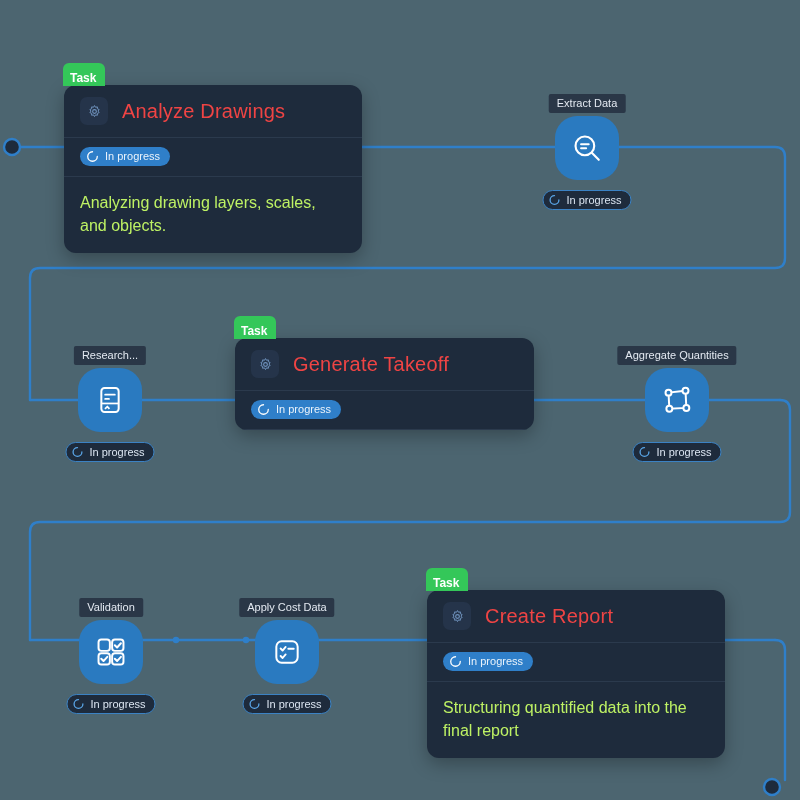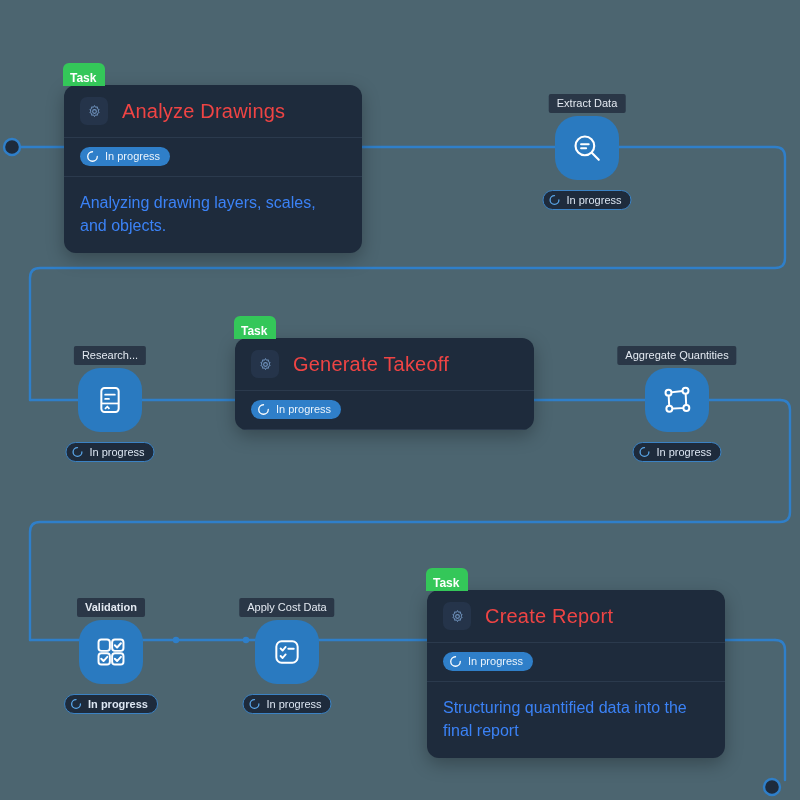--- a/index.html
+++ b/index.html
@@ -63,21 +63,21 @@
     display: inline-flex; align-items: center; gap: 6px;
     background: #2f7fc9;
     border-radius: 11px;
     padding: 3px 10px 3px 6px;
     color: #eaf3fb;
     font-size: 11px;
     line-height: 1;
   }
   .card-body {
     padding: 14px 16px 16px 16px;
-    color: #3b82f6;
+    color: #bef264;
     font-size: 16px;
     line-height: 1.45;
   }
 
   
   .node { position: absolute; z-index: 4; }
   .node-label {
     position: absolute;
     left: 50%; transform: translateX(-50%);
     top: 0;
@@ -252,21 +252,21 @@
       </svg>
     </span>
     <span class="node-status">
       <svg width="12" height="12" viewBox="0 0 24 24">
         <path d="M12 3.2 A8.8 8.8 0 1 0 20.8 12" fill="none" stroke="#5aa6e8" stroke-width="2.6" stroke-linecap="round"></path>
       </svg>
       <span>In progress</span>
     </span>
   </div>
 
-  <div class="node" style="left:51px; top:598px; width:120px; height:120px;font-weight:bold;">
+  <div class="node" style="left:51px; top:598px; width:120px; height:120px;">
     <span class="node-label">Validation</span>
     <span class="node-circle">
       <svg width="34" height="34" viewBox="0 0 24 24">
         <rect x="3.2" y="3.2" width="8" height="8" rx="2" fill="none" stroke="#ffffff" stroke-width="1.4"></rect>
         <rect x="12.8" y="3.2" width="8" height="8" rx="2" fill="none" stroke="#ffffff" stroke-width="1.4"></rect>
         <path d="M14.7 7.2 L16.3 8.8 L19 5.8" fill="none" stroke="#ffffff" stroke-width="1.4" stroke-linecap="round" stroke-linejoin="round"></path>
         <rect x="3.2" y="12.8" width="8" height="8" rx="2" fill="none" stroke="#ffffff" stroke-width="1.4"></rect>
         <path d="M5.1 16.8 L6.7 18.4 L9.4 15.4" fill="none" stroke="#ffffff" stroke-width="1.4" stroke-linecap="round" stroke-linejoin="round"></path>
         <rect x="12.8" y="12.8" width="8" height="8" rx="2" fill="none" stroke="#ffffff" stroke-width="1.4"></rect>
         <path d="M14.7 16.8 L16.3 18.4 L19 15.4" fill="none" stroke="#ffffff" stroke-width="1.4" stroke-linecap="round" stroke-linejoin="round"></path>

